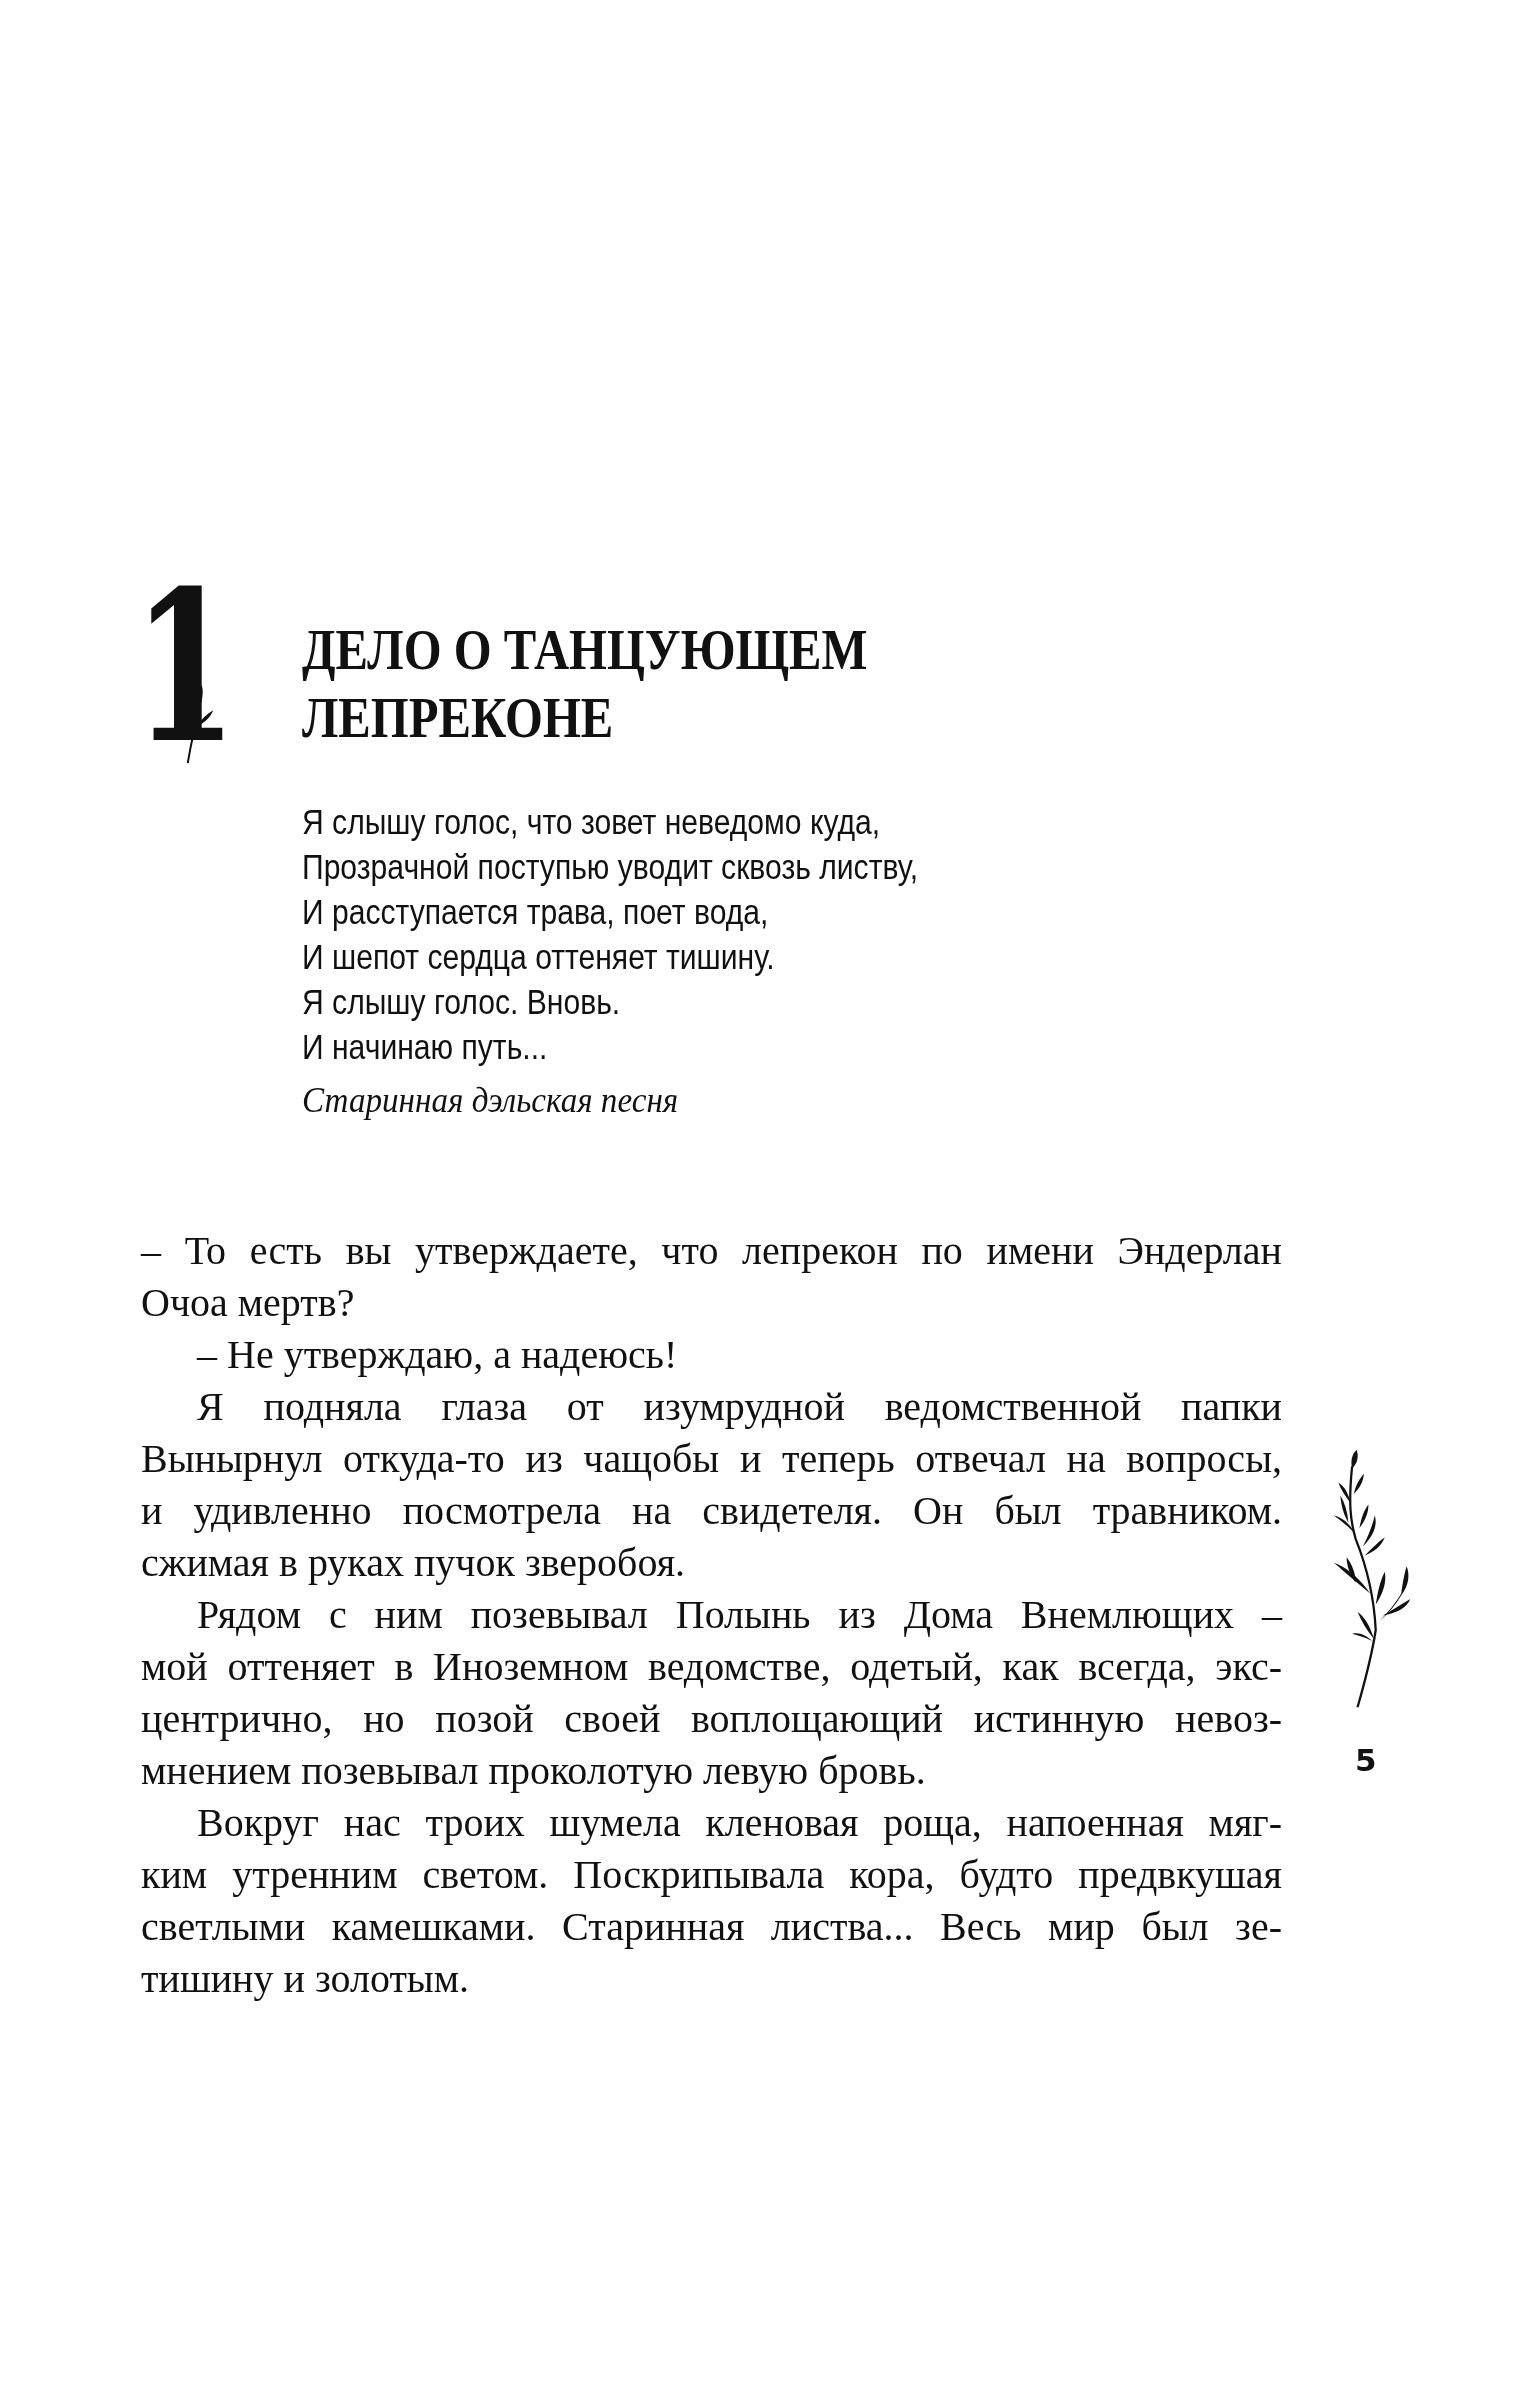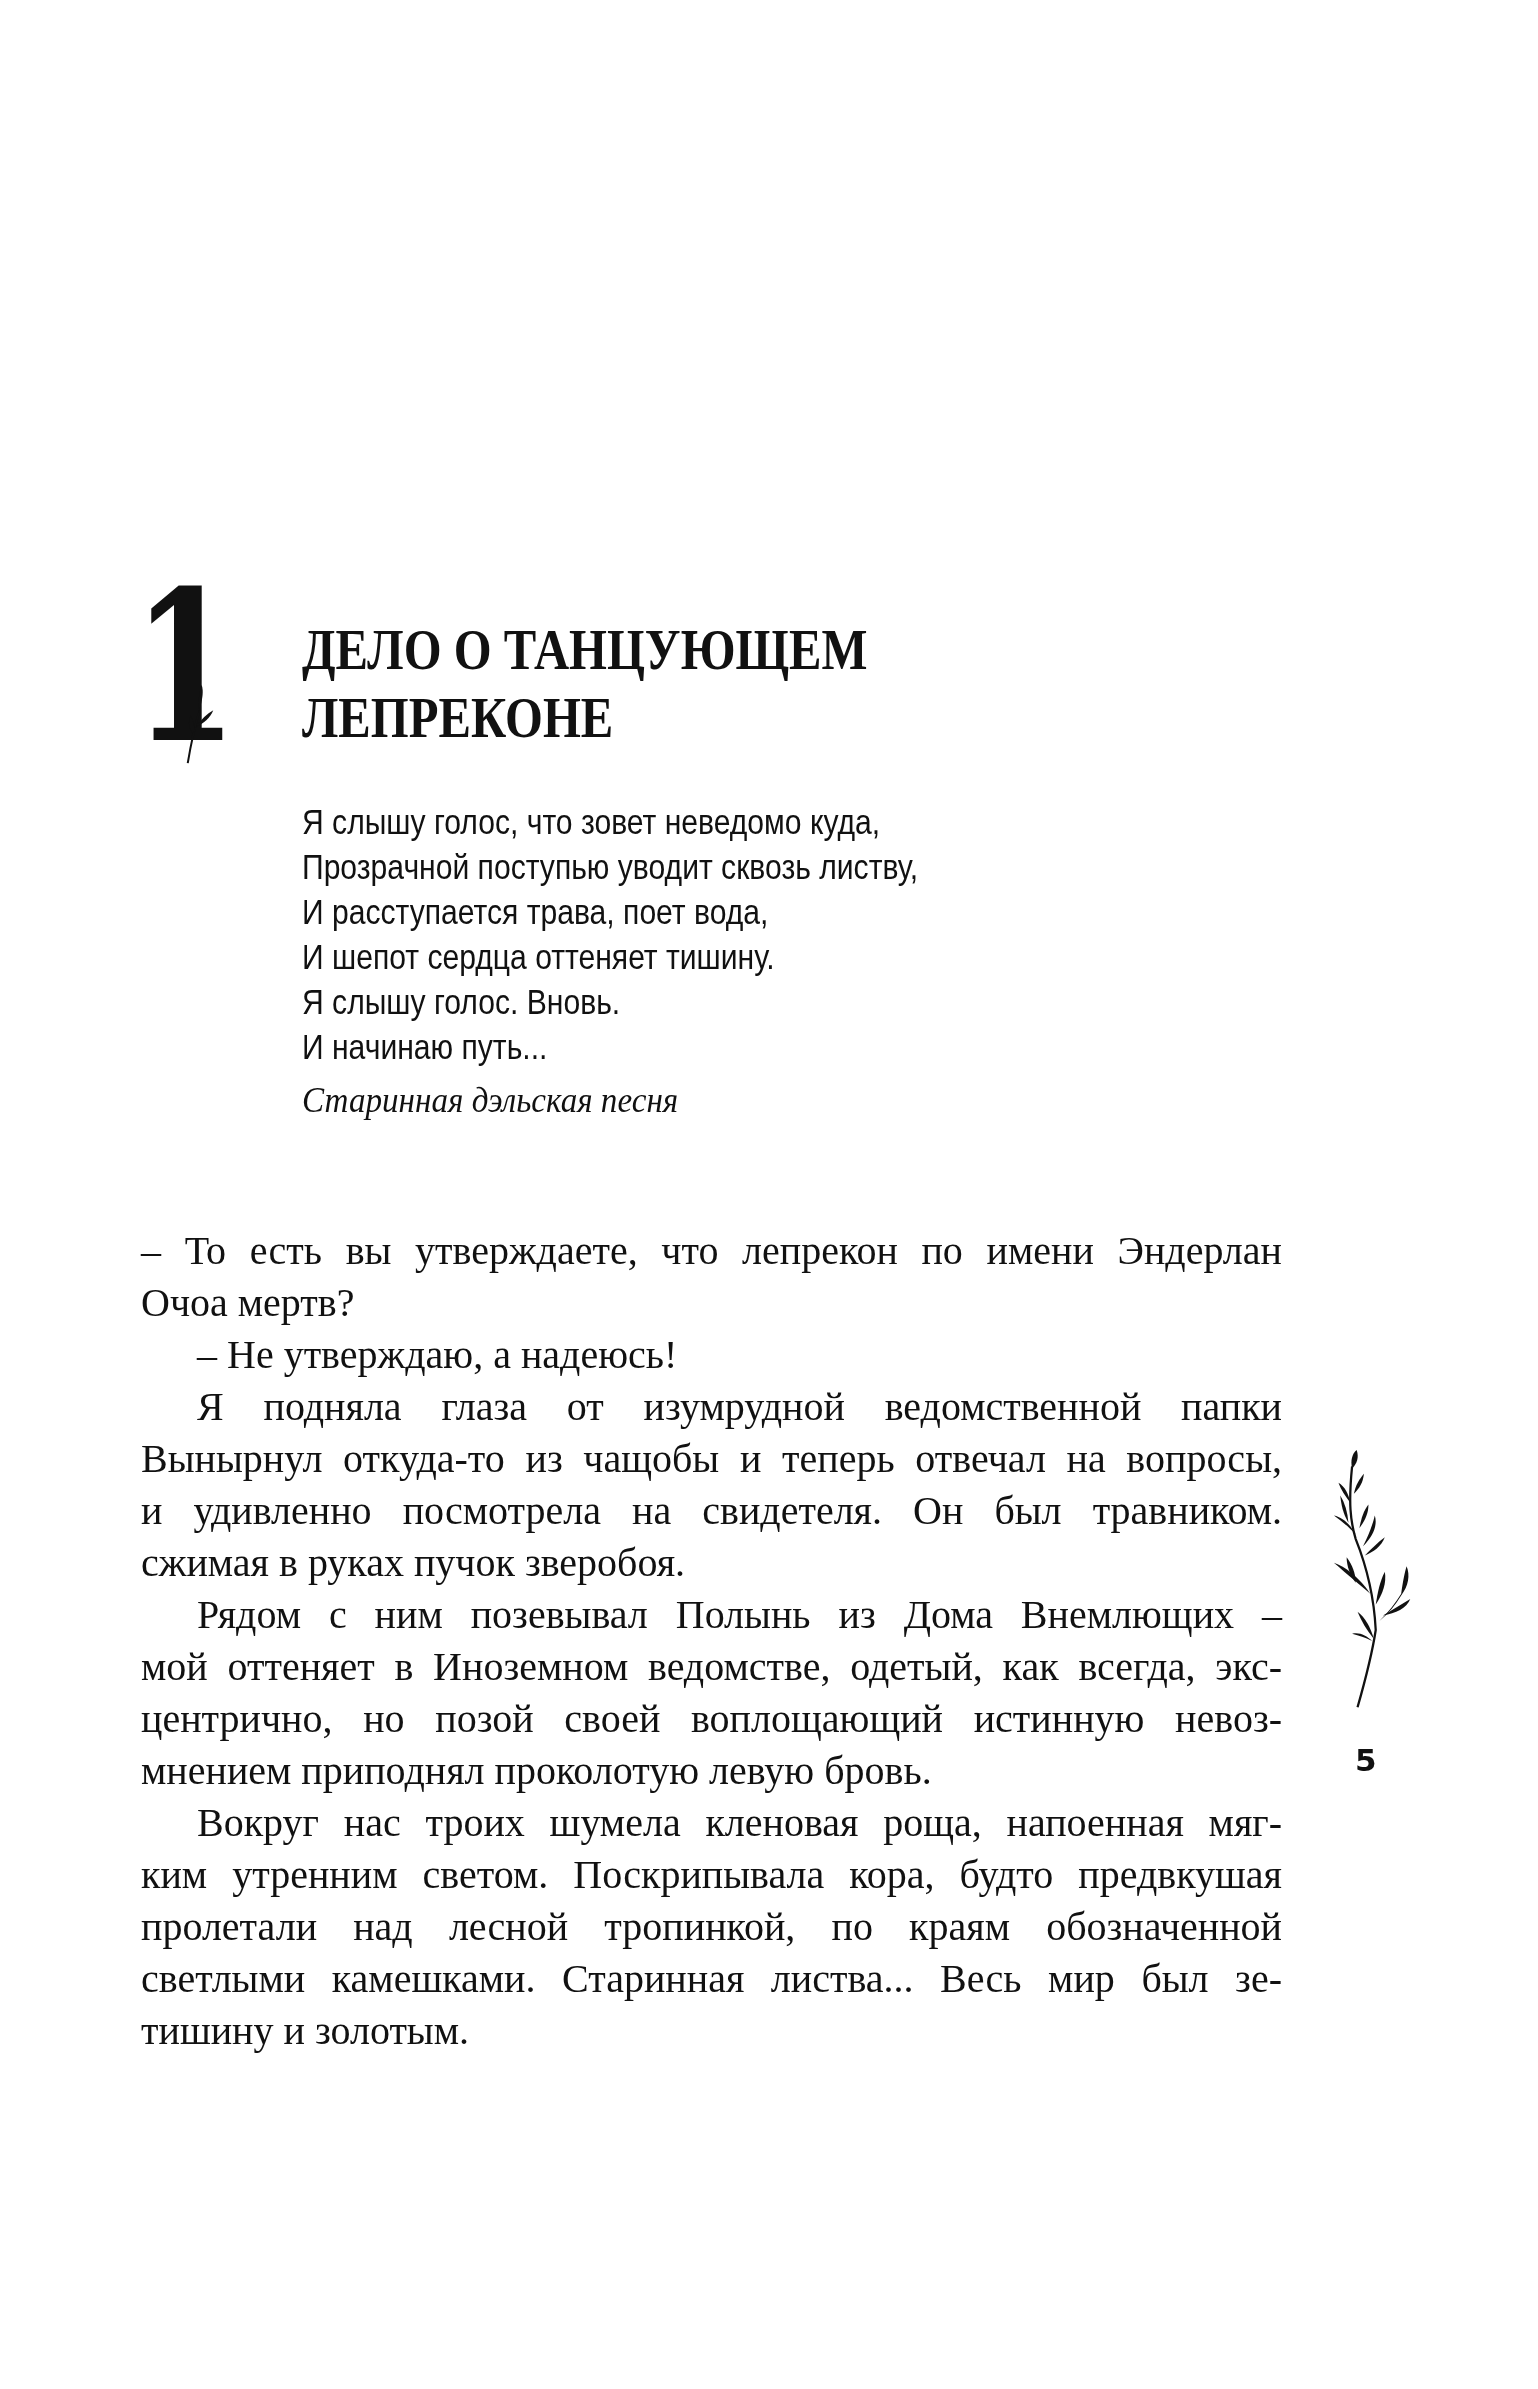--- a/index.html
+++ b/index.html
@@ -84,24 +84,23 @@
       <span class="line just">– То есть вы утверждаете, что лепрекон по имени Эндерлан</span>
       <span class="line">Очоа мертв?</span>
       <span class="line indent">– Не утверждаю, а надеюсь!</span>
       <span class="line indent just">Я подняла глаза от изумрудной ведомственной папки</span>
       <span class="line just">Вынырнул откуда-то из чащобы и теперь отвечал на вопросы,</span>
       <span class="line just">и удивленно посмотрела на свидетеля. Он был травником.</span>
       <span class="line">сжимая в руках пучок зверобоя.</span>
       <span class="line indent just">Рядом с ним позевывал Полынь из Дома Внемлющих –</span>
       <span class="line just">мой оттеняет в Иноземном ведомстве, одетый, как всегда, экс-</span>
       <span class="line just">центрично, но позой своей воплощающий истинную невоз-</span>
-      <span class="line">мнением приподнял проколотую левую бровь.</span>
+      <span class="line">мнением позевывал проколотую левую бровь.</span>
       <span class="line indent just">Вокруг нас троих шумела кленовая роща, напоенная мяг-</span>
       <span class="line just">ким утренним светом. Поскрипывала кора, будто предвкушая</span>
-      <span class="line just">пролетали над лесной тропинкой, по краям обозначенной</span>
       <span class="line just">светлыми камешками. Старинная листва... Весь мир был зе-</span>
       <span class="line">тишину и золотым.</span>
     </div>
 
   <svg class="margin-sprig" viewBox="0 0 110 290">
     <path d="M38 285 C48 250 55 220 58 200 C56 160 48 130 36 100 C30 80 28 60 32 20" stroke="#111" stroke-width="2.5" fill="none"></path>
     <path d="M32 22 C30 14 32 6 37 2 C40 10 37 18 32 22 Z" fill="#111"></path>
     <path d="M30 60 C24 52 20 46 17 38 C24 42 28 50 30 60 Z" fill="#111"></path>
     <path d="M34 50 C36 40 40 34 45 28 C44 38 40 44 34 50 Z" fill="#111"></path>
     <path d="M36 95 C28 86 20 80 12 74 C22 76 30 84 36 95 Z" fill="#111"></path>

